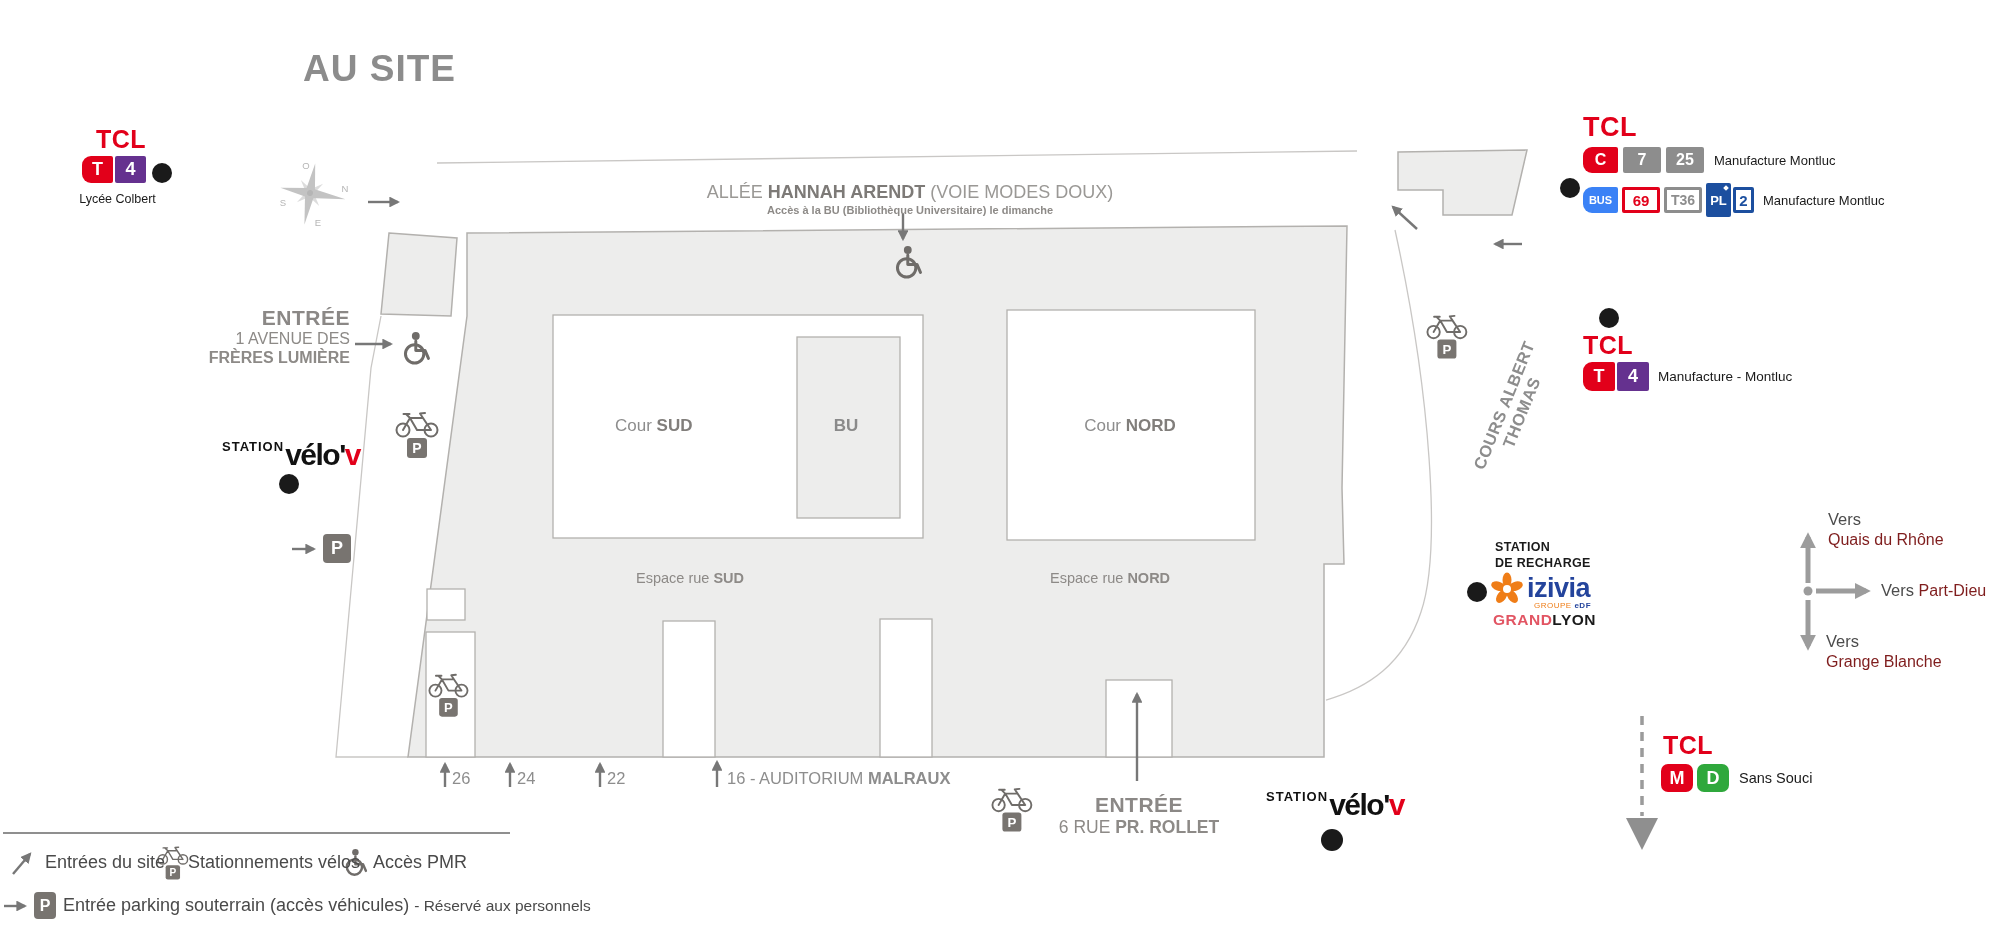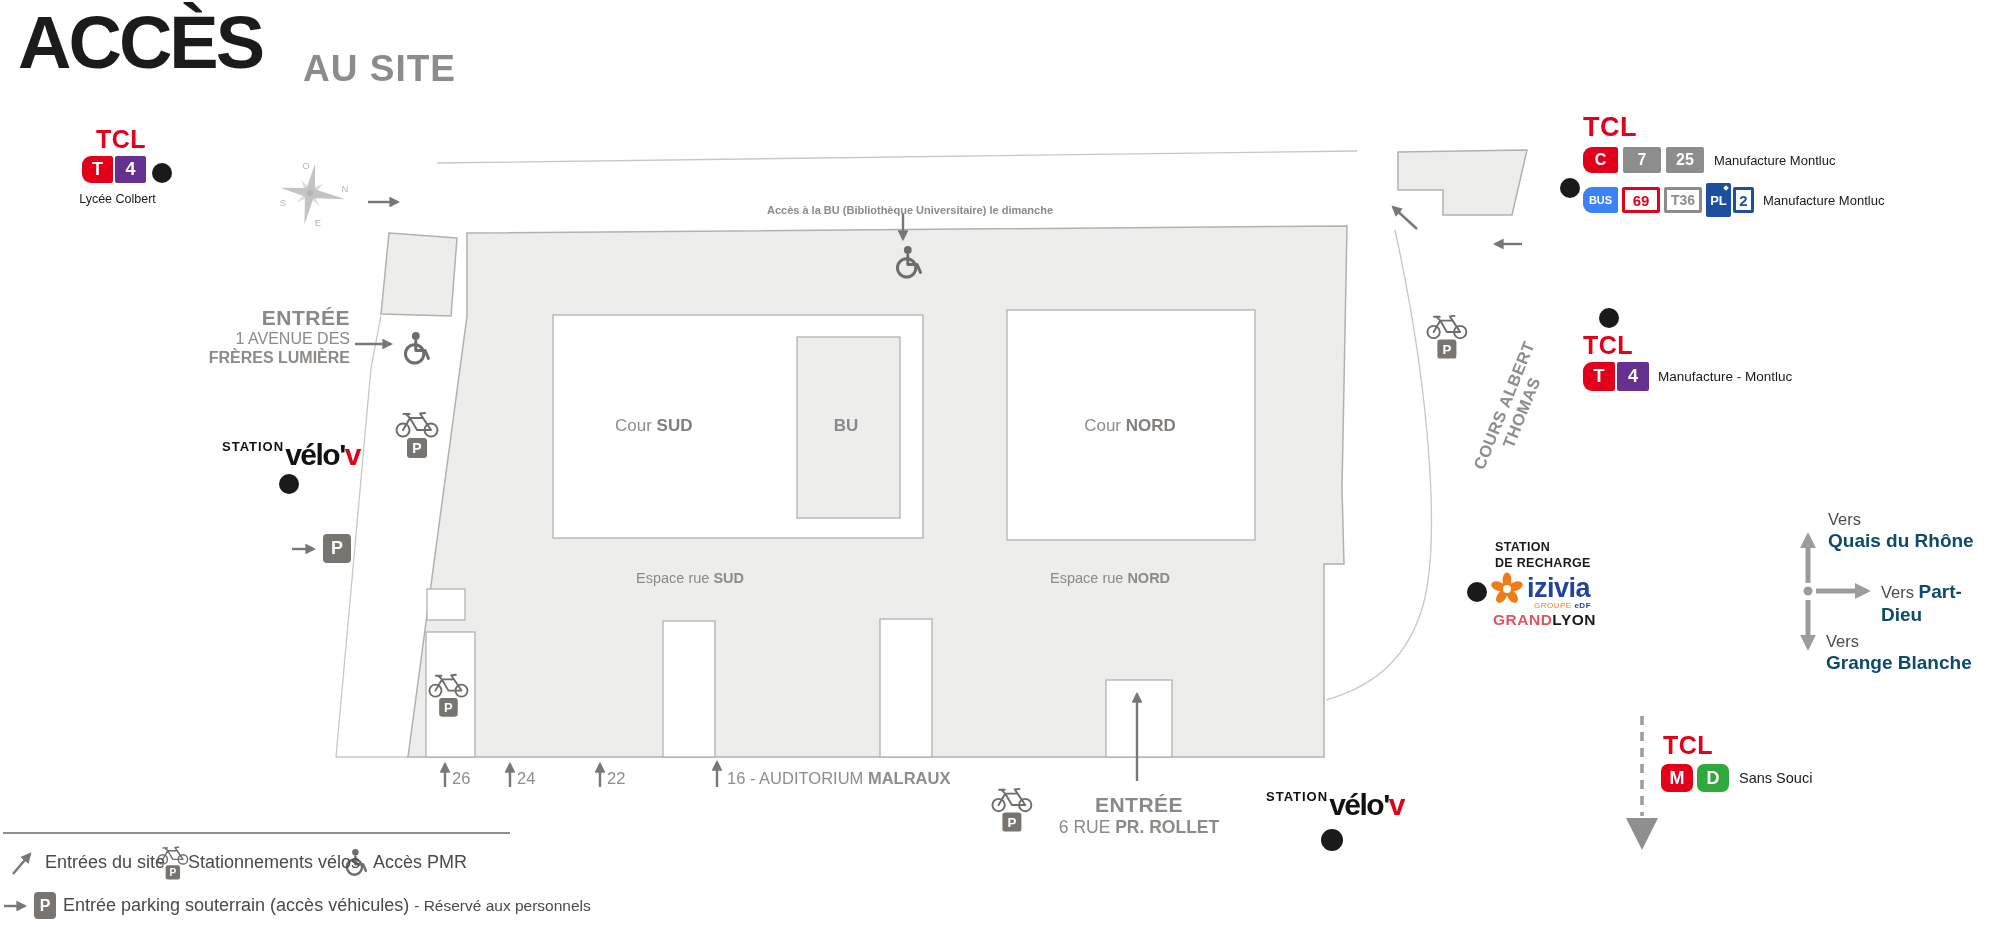--- a/index.html
+++ b/index.html
@@ -36,21 +36,21 @@
   .velov{white-space:nowrap}
   .vs{font-size:13px;font-weight:bold;letter-spacing:1px;color:#111;vertical-align:14px}
   .vn{font-size:30px;font-weight:bold;letter-spacing:-1.5px;color:#111;margin-left:1px}
   .vv{color:#e2001a}
   .pbadge{background:#787470;color:#fff;font-weight:bold;display:flex;align-items:center;
           justify-content:center;border-radius:4px}
   
   .leg-txt{font-size:18px;color:#4a4a4a}
   .leg-sub{font-size:15.5px;color:#4a4a4a}
   .vers-pre{font-size:16.5px;color:#4c4c4c;line-height:1.2}
-  .vers-bold{font-size:19px;font-weight:bold;color:#0c4a6e;line-height:1.2}
+  .vers-bold{font-size:16px;font-weight:normal;color:#7f1d1d;line-height:1.2}
   .rech{font-size:12.5px;font-weight:bold;color:#1a1a1a;line-height:1.25;letter-spacing:.3px}
   .izivia{font-size:27px;font-weight:bold;color:#24449c;letter-spacing:-.5px;line-height:1}
   .groupe{font-size:8px;letter-spacing:.5px}
   .gl{font-size:15.5px;font-weight:bold;letter-spacing:.5px}
   .rot-street{font-weight:bold;font-size:16.5px;color:#8d8d8d;letter-spacing:.5px;text-align:center}
 </style>
 </head>
 <body>
 
 <div class="canvas">
@@ -178,30 +178,32 @@
       <circle cx="1570" cy="188" r="10"></circle>
       <circle cx="1609" cy="318" r="10"></circle>
       <circle cx="289" cy="484" r="10"></circle>
       <circle cx="1477" cy="592" r="10"></circle>
       <circle cx="1332" cy="840" r="11"></circle>
     </g>
 
     <line x1="3" y1="833" x2="510" y2="833" stroke="#8f8f8f" stroke-width="2"></line>
   </svg>
 
-  <div class="abs title-main" style="left:18px;top:6px">ACCÈS</div>
   <div class="abs title-sub" style="left:303px;top:50px">AU SITE</div>
 
   <div class="abs tcl-brand" style="left:96px;top:127px;font-size:25px">TCL</div>
   <div class="abs badge-row" style="left:82px;top:156px;gap:2px">
     <div class="badge b-t">T</div>
     <div class="badge b-4">4</div>
   </div>
   <div class="abs stop-label" style="left:40px;top:192px;width:155px;text-align:center;font-size:12.5px">Lycée Colbert</div>
 
+  <div class="abs" style="left:560px;top:182px;width:700px;text-align:center;font-size:18px;color:#9a9895">
+    <span>ALLÉE </span><b style="color:#7d7a77">HANNAH ARENDT</b><span> (VOIE MODES DOUX)</span>
+  </div>
   <div class="abs" style="left:660px;top:204px;width:500px;text-align:center;font-size:11px;font-weight:bold;color:#8d8a87">Accès à la BU (Bibliothèque Universitaire) le dimanche</div>
 
   <div class="abs tcl-brand" style="left:1583px;top:114px;font-size:27px">TCL</div>
   <div class="abs badge-row" style="left:1583px;top:147px">
     <div class="badge b-c">C</div>
     <div class="badge b-gray">7</div>
     <div class="badge b-gray">25</div>
     <div class="stop-label" style="font-size:13px;margin-left:5px">Manufacture Montluc</div>
   </div>
   <div class="abs badge-row" style="left:1583px;top:183px;gap:4px">

